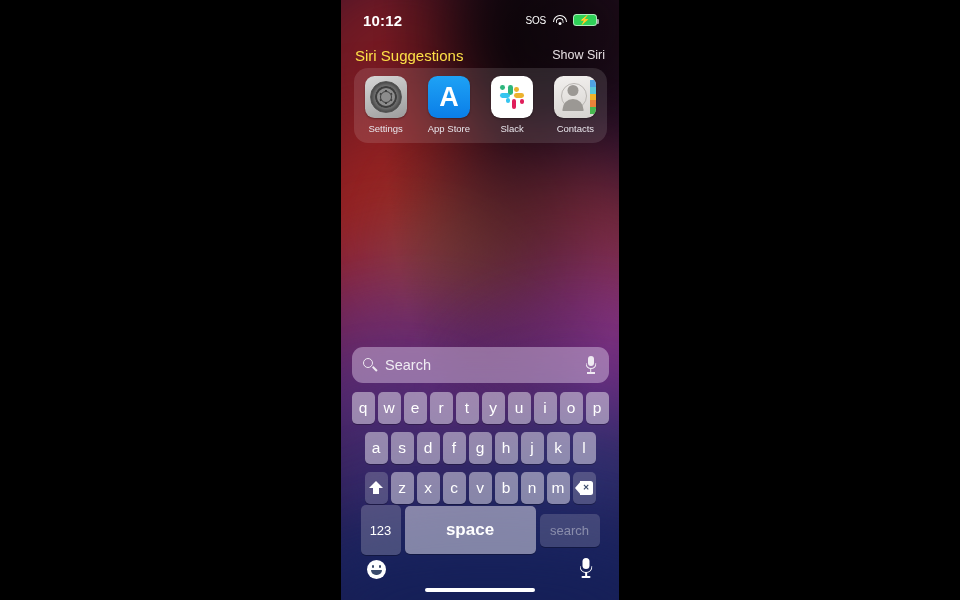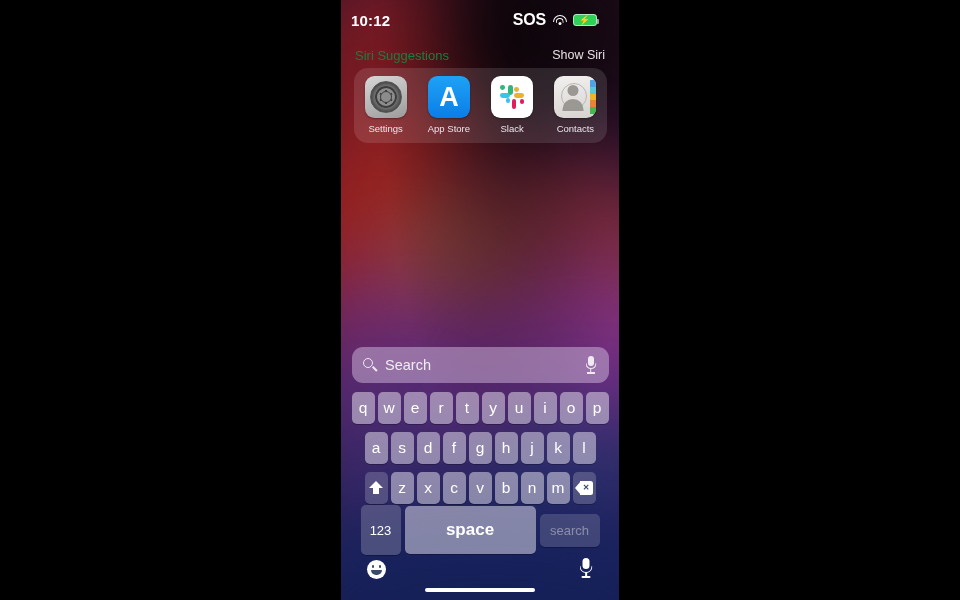--- a/index.html
+++ b/index.html
@@ -37,46 +37,46 @@
   .b11{ left:120px;  top:400px;  width:220px; height:160px; background:#2e3170; opacity:.9; }
   .b12{ left:-60px;  top:490px;  width:420px; height:160px; background:#1d2766; opacity:.96; }
   .b13{ left:-60px;  top:545px;  width:420px; height:120px; background:#141f57; opacity:.98; }
   .vig { position:absolute; inset:0;
          background:radial-gradient(ellipse at 62% 8%, rgba(0,0,0,.55), rgba(0,0,0,0) 55%); }
 
   
   #statusbar {
     position:absolute; left:0; top:0; width:278px; height:40px;
     display:flex; align-items:center; justify-content:space-between;
-    padding:0 22px 0 10px;
+    padding:0 22px 0 22px;
   }
   #clock { color:#fff; font-size:15px; font-weight:bold; letter-spacing:.2px; }
   .st-right { display:flex; align-items:center; gap:6px; }
-  .sos { color:#fff; font-size:16px; font-weight:bold; letter-spacing:-0.2px;text-align:center; }
+  .sos { color:#fff; font-size:10px; font-weight:normal; letter-spacing:-0.2px;text-align:center; }
   .wifi { width:15px; height:12px; position:relative; }
   .wifi i { position:absolute; left:50%; transform:translateX(-50%);
             border:1.6px solid #fff; border-bottom:none;
             border-radius:50% 50% 0 0 / 100% 100% 0 0; }
   .wifi i:nth-child(1){ width:14px; height:7px;  top:1px; }
   .wifi i:nth-child(2){ width:8.5px;height:4.5px;top:4px; }
   .wifi i:nth-child(3){ width:3px;  height:3px;  top:7.5px; background:#fff; border:none; border-radius:50%; }
   .batt { width:24px; height:12px; border:1px solid rgba(255,255,255,.6);
           border-radius:3.5px; position:relative; background:#2fd158; }
   .batt:after { content:""; position:absolute; right:-3px; top:3.5px;
           width:1.8px; height:5px; background:rgba(255,255,255,.6); border-radius:0 1px 1px 0; }
   .bolt { position:absolute; left:50%; top:50%; transform:translate(-50%,-50%);
           font-size:9px; color:#fff; line-height:1; }
 
   
   #siri-head {
     position:absolute; left:0; top:44px; width:278px; height:22px;
     display:flex; align-items:center; justify-content:space-between;
     padding:0 14px;
   }
-  #siri-title { color:#15803d; font-size:13px; }
+  #siri-title { color:#fde047; font-size:15px; }
   #show-more { color:#e6dfe2; font-size:12.5px; }
 
   
   #sugg-card {
     position:absolute; left:13px; top:68px; width:253px; height:75px;
     background:rgba(255,255,255,.12);
     border-radius:14px;
     display:flex; align-items:flex-start; justify-content:space-around;
     padding-top:8px;
     backdrop-filter:blur(8px);

